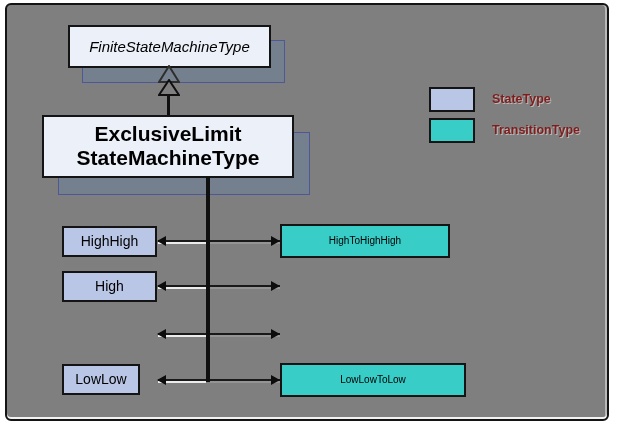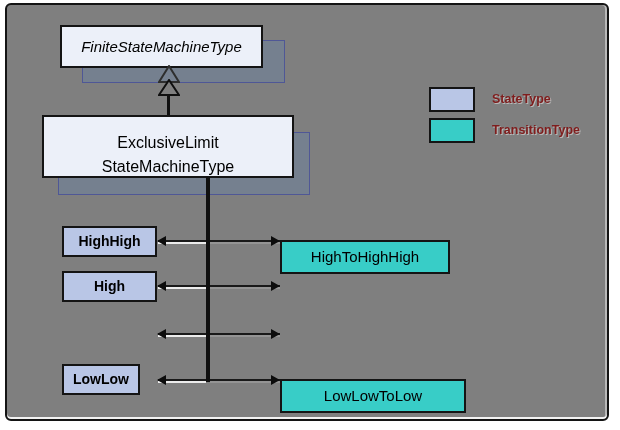--- a/index.html
+++ b/index.html
@@ -5,44 +5,44 @@
   html,body{margin:0;padding:0;background:#fff;}
   .page{position:relative;width:620px;height:430px;background:#ffffff;
         font-family:"Liberation Sans",sans-serif;overflow:hidden;}
   .frame{position:absolute;left:5px;top:3px;width:604px;height:418px;
          background:#7f7f7f;border:2px solid #141414;border-radius:6px;
          box-sizing:border-box;
          box-shadow:inset 0 -2px 0 rgba(255,255,255,0.9), inset -2px 0 0 rgba(255,255,255,0.45);}
   .box{position:absolute;background:#ecf0f9;border:2px solid #141414;
        box-sizing:border-box;text-align:center;color:#000;}
   .shadowbox{position:absolute;background:#75808f;border:1px solid #4f5796;box-sizing:border-box;}
-  .statebox{background:#b9c6e6;font-size:14px;line-height:27px;font-weight:bold;}
-  .transbox{background:#38cdc7;font-size:15px;line-height:30px;margin-top:16px;}
+  .statebox{background:#b9c6e6;font-size:14px;line-height:27px;}
+  .transbox{background:#38cdc7;font-size:10px;line-height:30px;}
   .fsmbox{font-style:italic;font-size:15px;line-height:39px;}
-  .elbox{font-size:16px;line-height:24px;padding-top:14px;}
+  .elbox{font-size:21px;line-height:24px;padding-top:5px;font-weight:bold;}
   .hline{position:absolute;height:2px;background:#191919;}
   .hl-white{box-shadow:0 2px 0 rgba(255,255,255,0.85);}
   .hl-soft{box-shadow:0 2px 0 rgba(190,190,190,0.35);}
   .vline{position:absolute;background:#101010;}
   .arrow{position:absolute;width:0;height:0;border-top:5px solid transparent;border-bottom:5px solid transparent;}
   .arrow-l{border-right:9px solid #0c0c0c;}
   .arrow-r{border-left:9px solid #0c0c0c;}
   .tri{position:absolute;}
   .legend-swatch{position:absolute;width:46px;height:25px;border:2px solid #141414;box-sizing:border-box;}
   .legend-label{position:absolute;height:25px;line-height:25px;font-weight:bold;font-size:12.5px;
                 color:#7f1d1d;text-shadow:1px 1px 0 rgba(255,255,255,0.45);}
 </style>
 </head>
 <body>
 
 <div class="page">
   <div class="frame"></div>
 
   <div class="shadowbox" style="left:82px;top:40px;width:203px;height:43px;"></div>
-  <div class="box fsmbox" style="left:60px;top:25px;width:203px;height:43px;">
+  <div class="box fsmbox" style="left:68px;top:25px;width:203px;height:43px;">
     <span>FiniteStateMachineType</span>
   </div>
 
   <svg class="tri" style="left:158px;top:65px;" width="22" height="19" viewBox="0 0 22 19">
     <polygon points="11,1 1,17 21,17" fill="#75808f" stroke="#2e2e2e" stroke-width="2"></polygon>
   </svg>
   <svg class="tri" style="left:158px;top:79px;" width="22" height="18" viewBox="0 0 22 18">
     <polygon points="11,1 1,16 21,16" fill="#7f7f7f" stroke="#0f0f0f" stroke-width="2"></polygon>
   </svg>
   <div class="vline" style="left:167px;top:95px;width:3px;height:21px;"></div>

